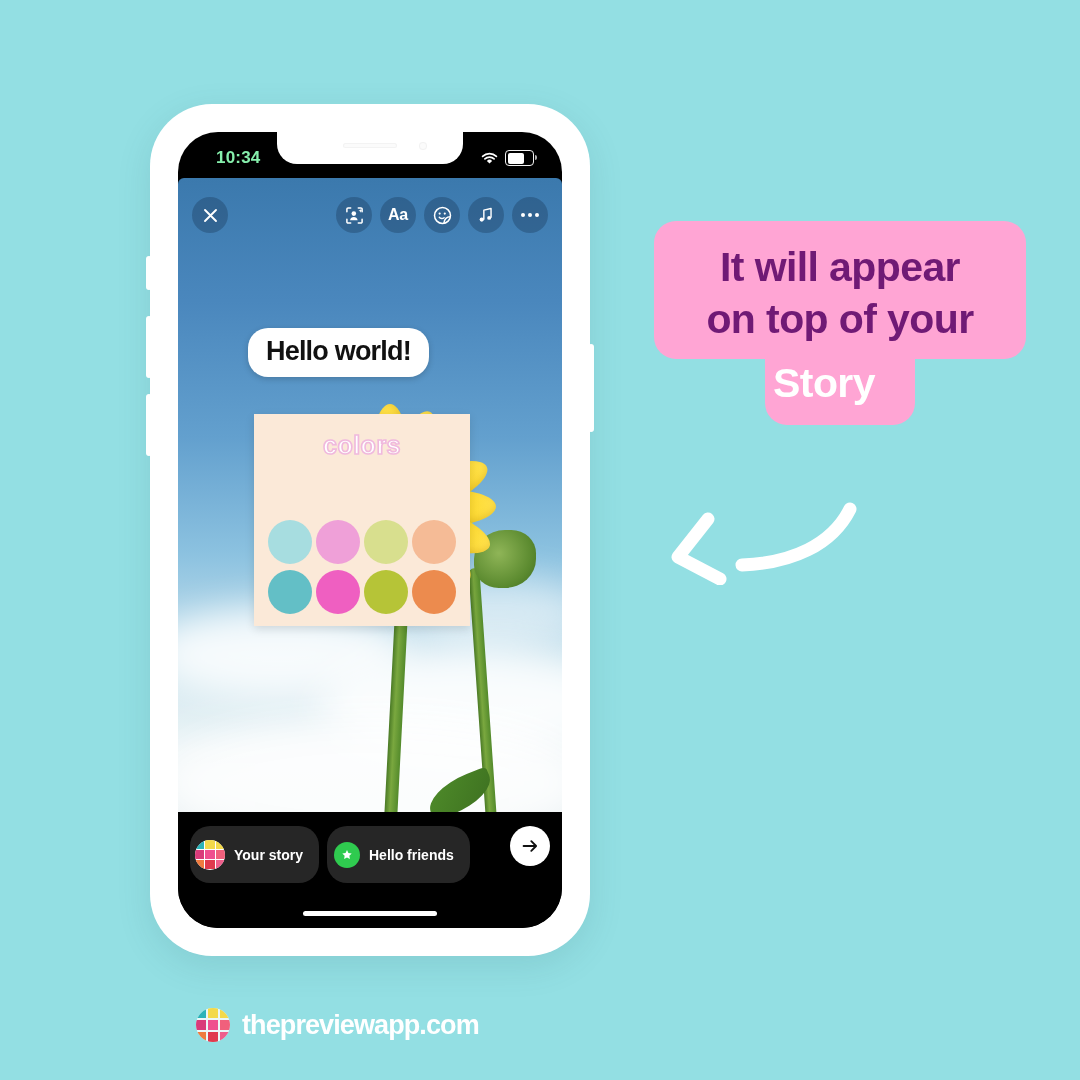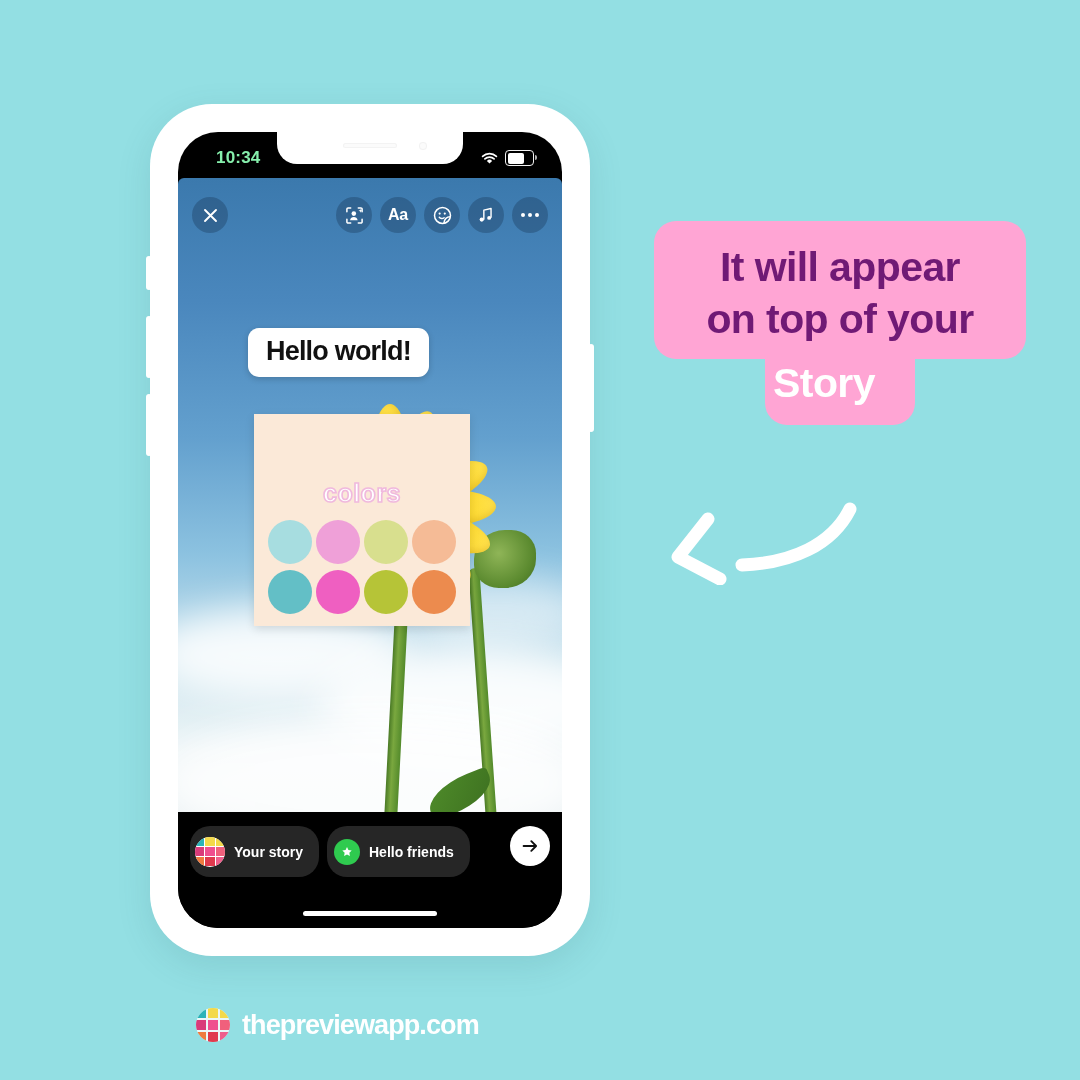--- a/index.html
+++ b/index.html
@@ -273,21 +273,21 @@
     display: block;
   }
 
   
   .caption-box {
     position: absolute;
     left: 70px;
     top: 196px;
     z-index: 6;
     background: #ffffff;
-    border-radius: 11px;
+    border-radius: 20px;
     padding: 8px 18px 10px;
     box-shadow: 0 2px 6px rgba(0,0,0,0.18);
   }
   .caption-text {
     font-size: 27px;
     font-weight: bold;
     color: #111111;
     letter-spacing: -0.8px;
     white-space: nowrap;
   }
@@ -310,21 +310,21 @@
     text-align: center;
     font-size: 25px;
     font-weight: bold;
     line-height: 1.08;
     color: #ffffff;
     letter-spacing: 0.5px;
     -webkit-text-stroke: 1.6px #f0b9dd;
     text-shadow: 0 0 1px #f3c4e2;
   }
   .sticker-title .l1 { display:block; transform: scaleY(1.02); }
-  .sticker-title .l2 { display:block;margin-top:48px; }
+  .sticker-title .l2 { display:block; }
   .swatch-grid {
     position: absolute;
     left: 14px;
     top: 106px;
     width: 188px;
     display: grid;
     grid-template-columns: repeat(4, 1fr);
     gap: 6px 4px;
   }
   .swatch {
@@ -342,21 +342,21 @@
     height: 116px;
     background: #000000;
     z-index: 8;
     display: flex;
     align-items: flex-start;
     padding: 14px 12px 0;
     box-sizing: border-box;
     gap: 8px;
   }
   .audience-pill {
-    height: 51px;
+    height: 57px;
     border-radius: 20px;
     background: #262626;
     display: flex;
     align-items: center;
     padding: 0 16px 0 5px;
     gap: 9px;
   }
   .pill-label {
     color: #ffffff;
     font-size: 14px;

